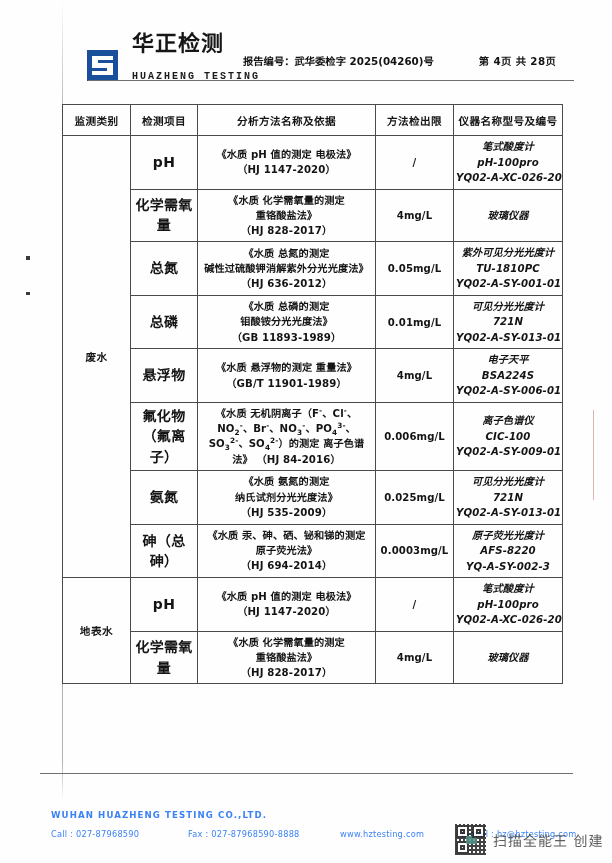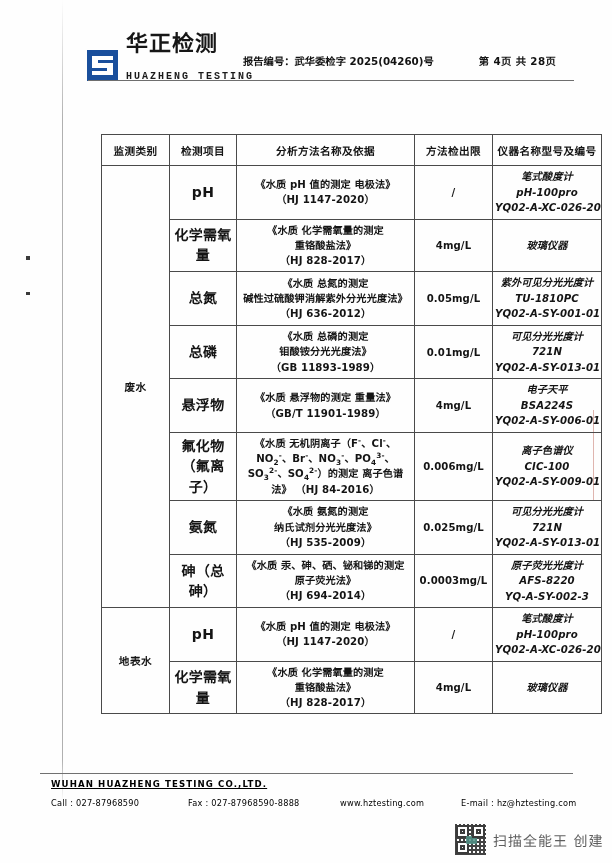--- a/index.html
+++ b/index.html
@@ -55,21 +55,21 @@
     top: 28px;
     width: 612px;
     height: 56px;
   }
   .logo-block {
     position: absolute;
     left: 86px;
     top: 4px;
     display: flex;
     align-items: flex-end;
-    gap: 7px;
+    gap: 13px;
   }
   .logo-mark {
     width: 33px;
     height: 33px;
     position: relative;
     flex: none;
   }
   .logo-mark svg { display: block; }
   .logo-text { display: flex; flex-direction: column; }
   .logo-cn {
@@ -126,23 +126,22 @@
     font-weight: 700;
     letter-spacing: .5px;
     color: #101010;
   }
   .section-title .num { margin-right: 11px; }
 
   
   .tbl-wrap {
     position: absolute;
     left: 62px;
-    top: 134px;
+    top: 104px;
     width: 500px;
-    padding-left: 39px;
   }
   table.method-table {
     border-collapse: collapse;
     width: 500px;
     table-layout: fixed;
   }
   table.method-table td,
   table.method-table th {
     border: 1px solid #4a4a4a;
     text-align: center;
@@ -208,25 +207,24 @@
     position: absolute;
     left: 40px;
     top: 773px;
     width: 533px;
     height: 1.3px;
     background: #707070;
   }
   .footer {
     position: absolute;
     left: 40px;
-    top: 779px;
+    top: 810px;
     width: 540px;
     font-family: "DejaVu Sans", sans-serif;
-    color: #000000;
-    text-decoration: underline;
+    color: #3b82f6;
   }
   .footer-company {
     font-size: 8.6px;
     font-weight: 700;
     letter-spacing: 1.1px;
     margin-left: 11px;
   }
   .footer-contacts {
     margin-top: 9px;
     position: relative;

